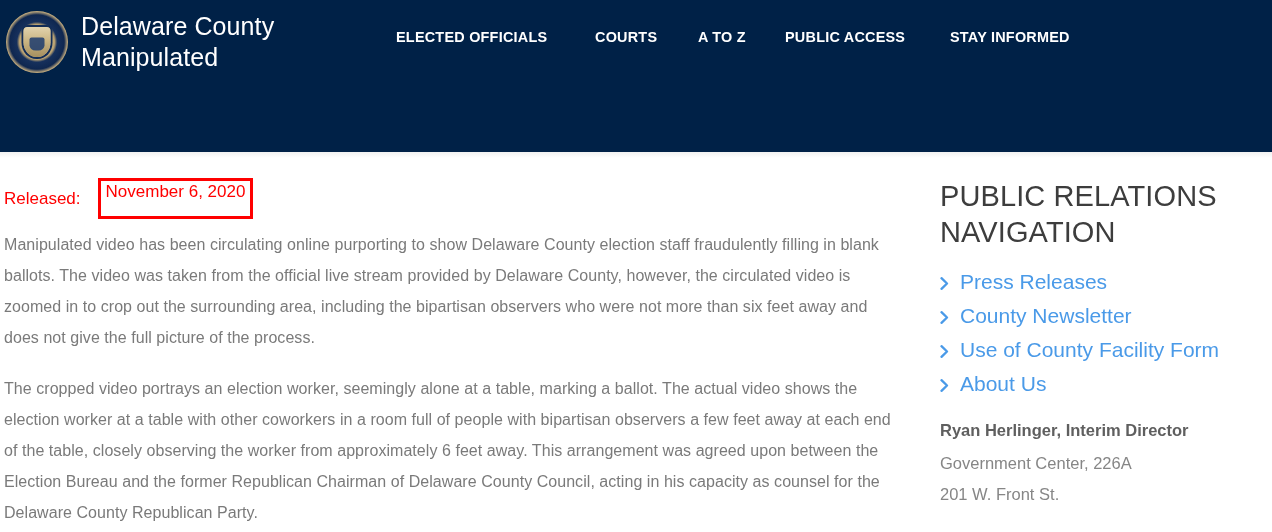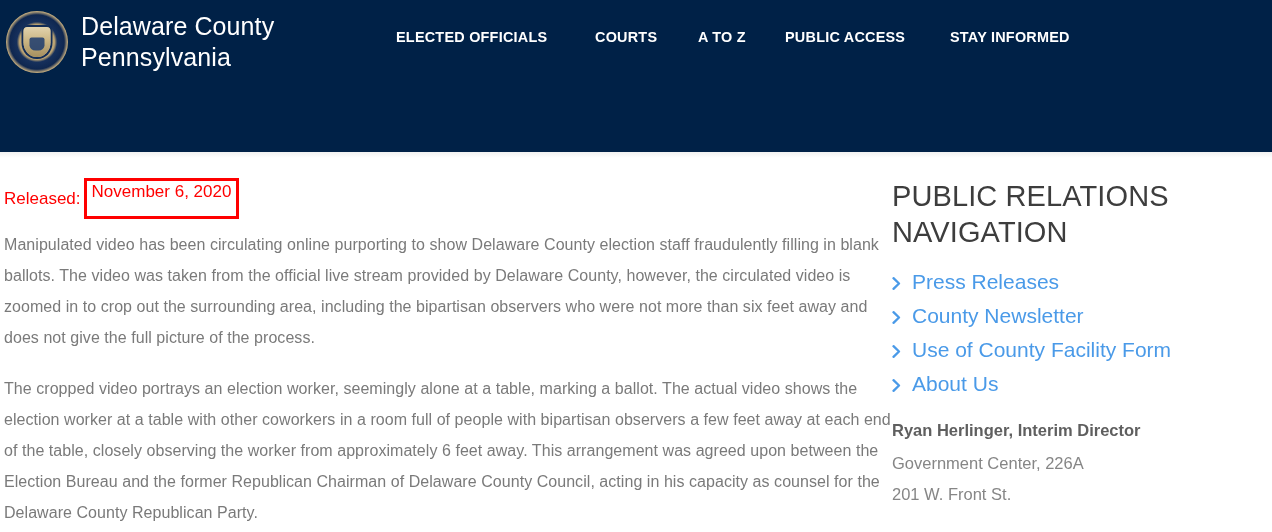--- a/index.html
+++ b/index.html
@@ -133,41 +133,41 @@
 
   .released-line {
     font-size: 17px;
     line-height: 22px;
     color: #ff0000;
     white-space: nowrap;
     margin: 0 0 10px 0;
     display: flex;
     align-items: center;
   }
-  .released-label { padding-right: 3px; }
+  .released-label { padding-right: 17px; }
   .released-date {
     border: 3px solid #ff0000;
     padding: 1px 5px 14px 5px;
     line-height: 20px;
     color: #ff0000;
   }
 
   .article-para {
     margin: 0 0 20px 0;
     color: #7a7a7a;
     font-size: 16px;
     line-height: 31px;
     letter-spacing: .05px;
   }
   .article-para:last-child { margin-bottom: 0; }
 
   
   .sidebar {
     position: absolute;
-    left: 892px;
+    left: 940px;
     top: 20px;
     width: 320px;
   }
 
   .sidebar-title {
     margin: 0 0 22px 0;
     color: #3d3d3d;
     font-size: 29px;
     line-height: 36px;
     font-weight: 400;
@@ -218,21 +218,21 @@
   }
 </style>
 </head>
 <body>
 
 <div class="site-header">
 
   <div class="brand">
     <div class="seal"></div>
     <div class="brand-name">Delaware County
-Pennsylvania</div>
+Manipulated</div>
   </div>
 
   <nav class="main-nav">
     <div class="nav-row">
       <a class="nav-link">ELECTED OFFICIALS</a>
       <a class="nav-link">COURTS</a>
       <a class="nav-link">A TO Z</a>
       <a class="nav-link">PUBLIC ACCESS</a>
       <a class="nav-link">STAY INFORMED</a>
     </div>

